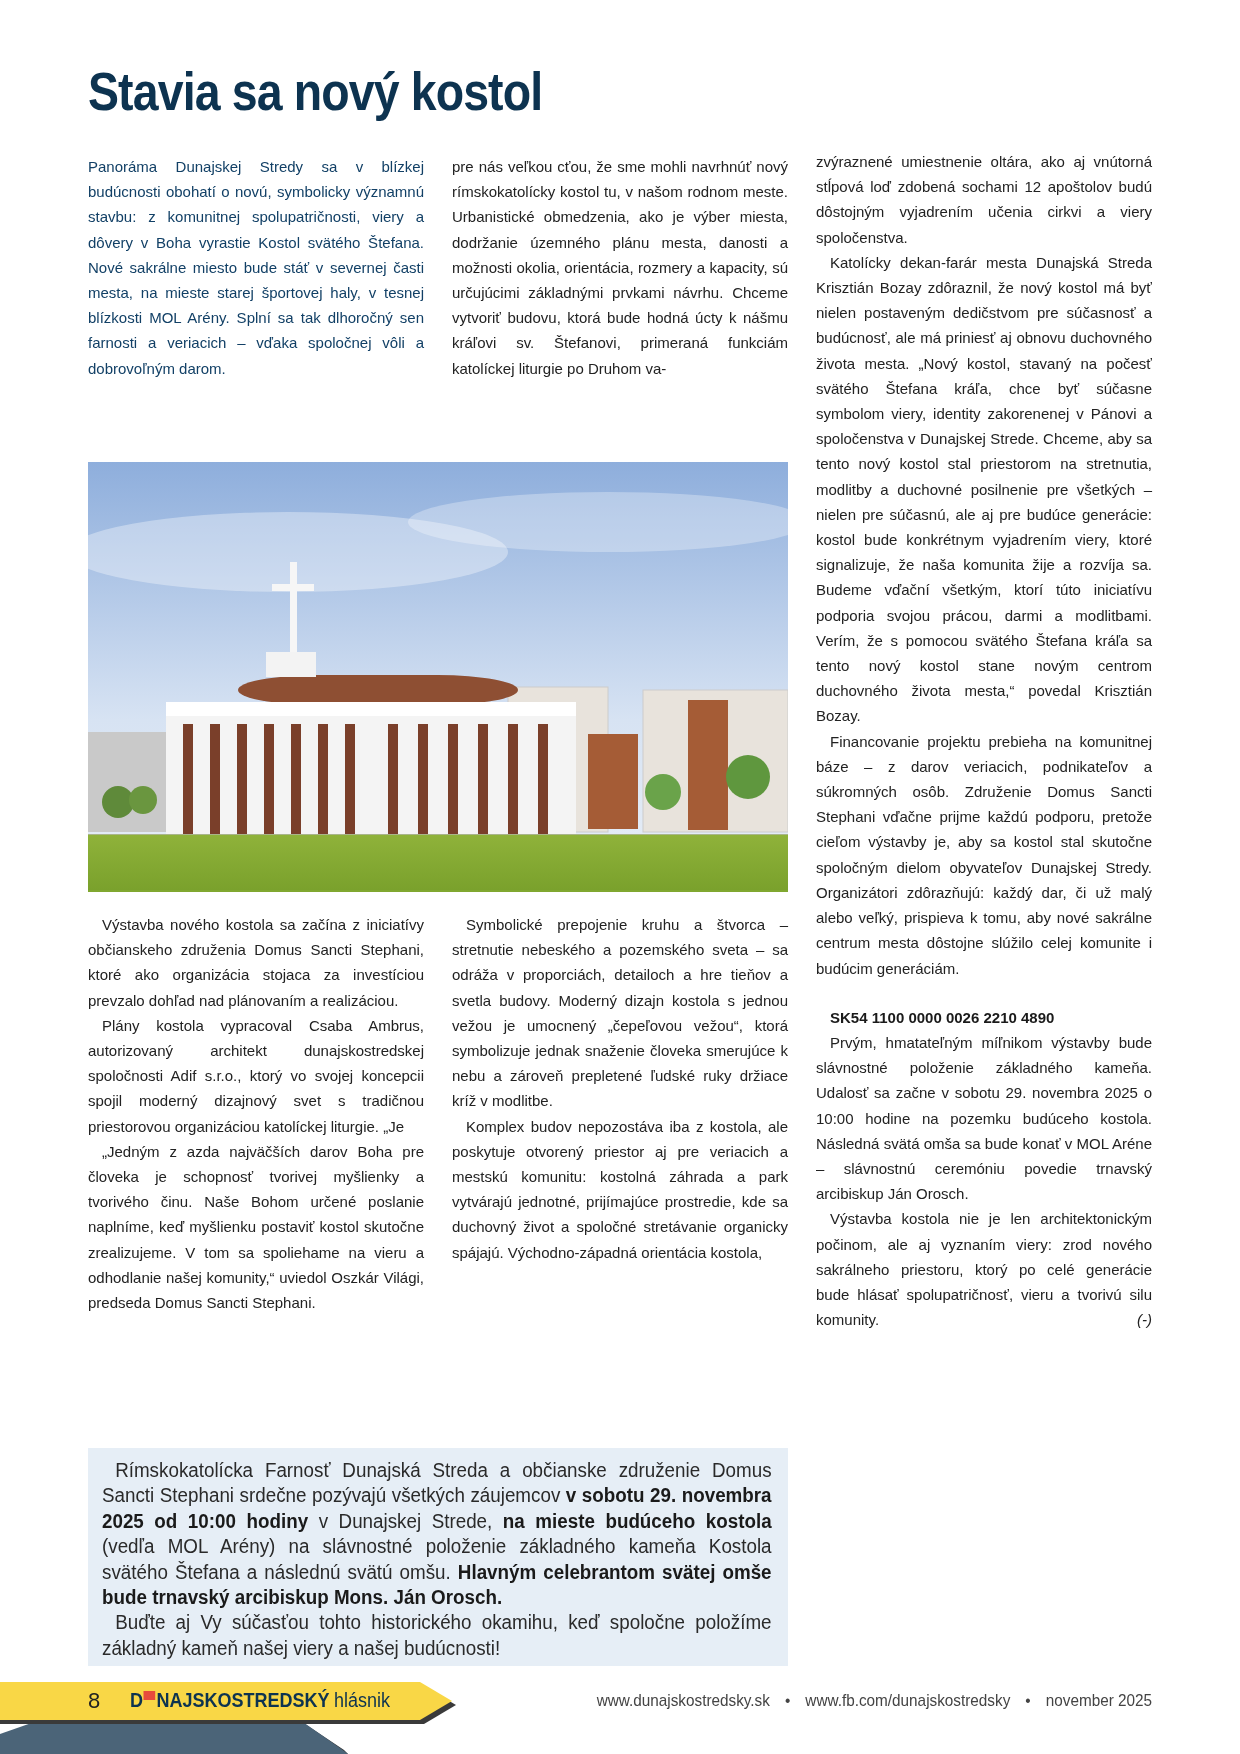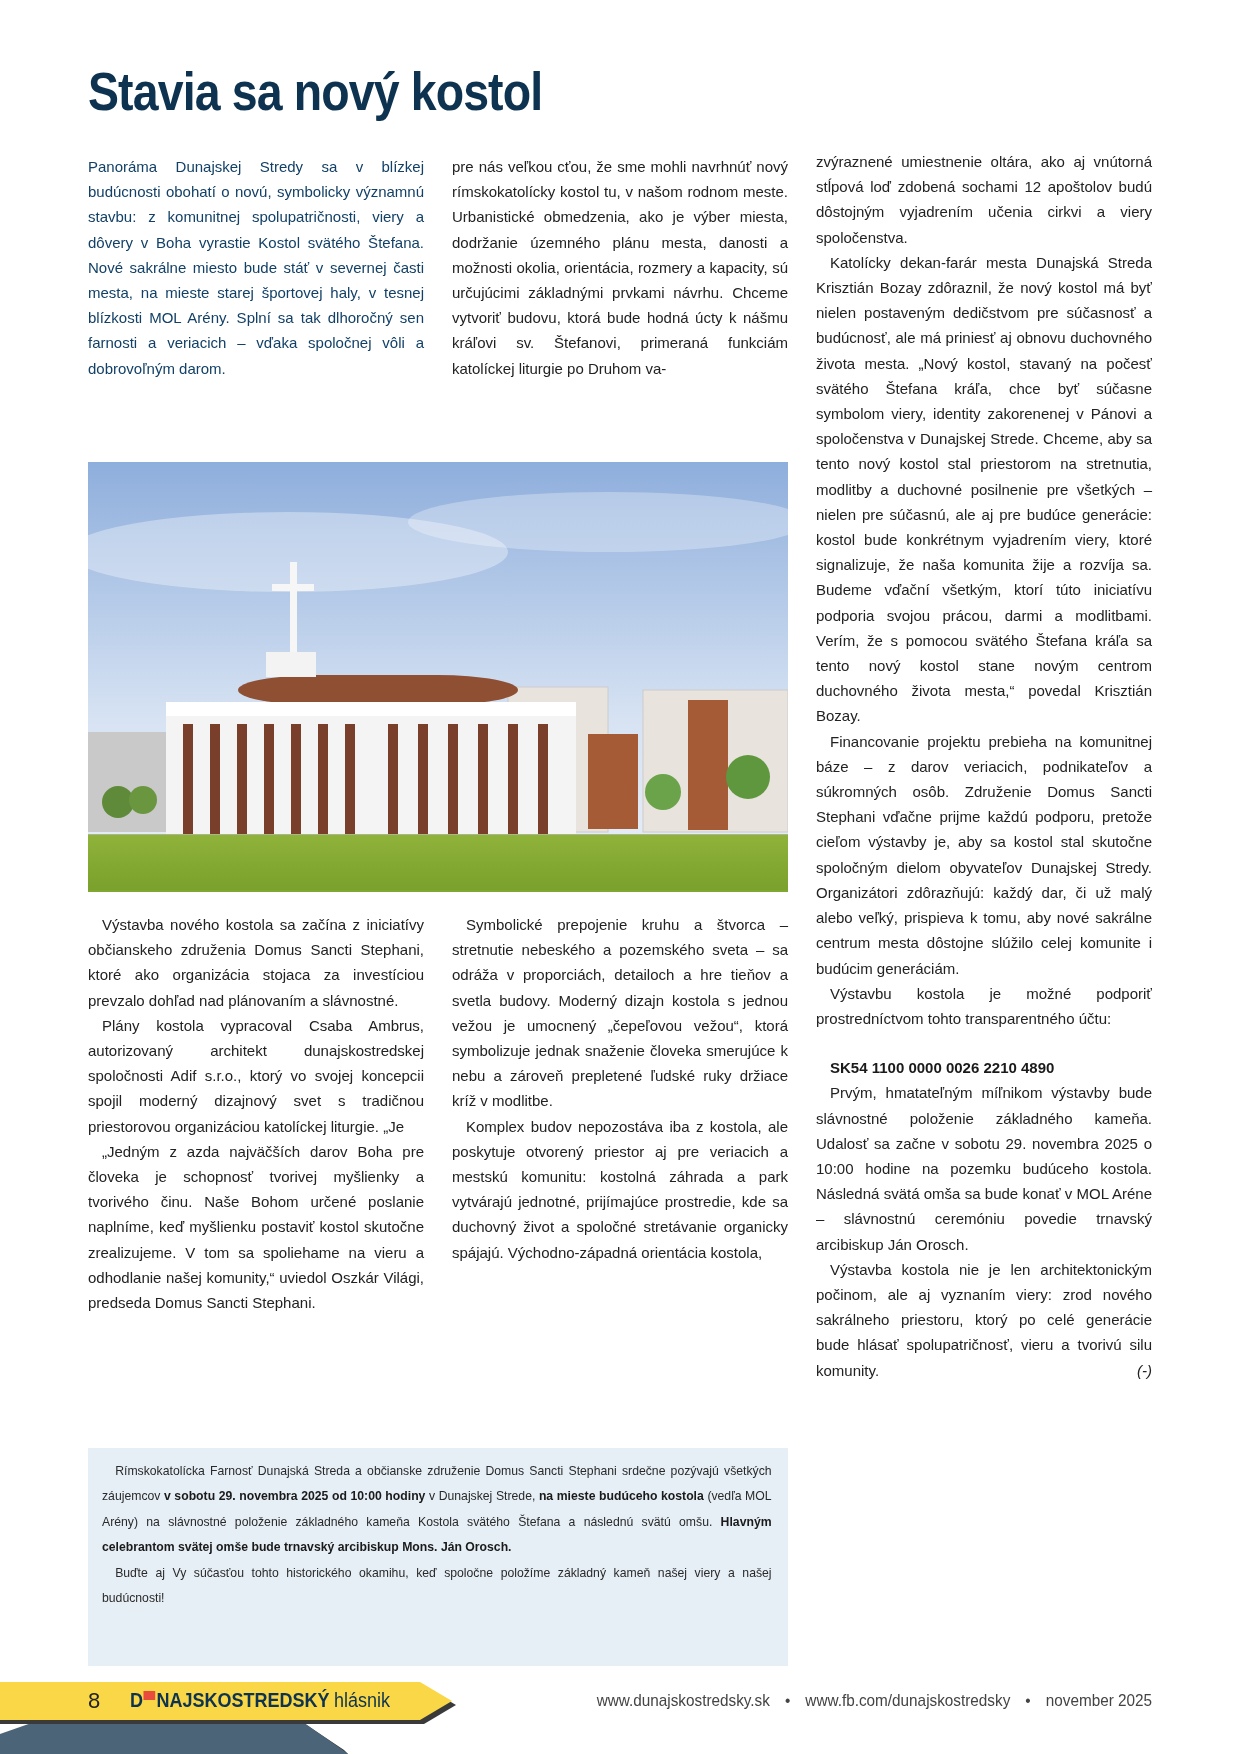--- a/index.html
+++ b/index.html
@@ -28,21 +28,21 @@
   .sig { display: block; text-align: right; font-style: italic; margin-top: -25px; }
 
   .photo {
     position: absolute; left: 88px; top: 462px; width: 700px; height: 430px; overflow: hidden;
     background: linear-gradient(#9ab6e0 0%, #c5d6ef 35%, #e6eef8 55%, #dfe9f3 58%);
   }
   .photo svg { width: 100%; height: 100%; display: block; }
 
   .callout {
     position: absolute; left: 88px; top: 1448px; width: 700px; height: 218px;
-    background: #e6eef6; padding: 10px 14px; font-size: 13px; line-height: 25.4px;
+    background: #e6eef6; padding: 10px 14px; font-size: 20px; line-height: 25.4px;
     color: #2a2a2a; text-align: justify;
   }
   .callout p { text-indent: 14px; transform: scaleX(0.94); transform-origin: left; width: 106%; }
   .callout b { color: #1a1a1a; }
 
   .footer-yellow {
     position: absolute; left: 0; top: 1682px; width: 452px; height: 38px;
     background: #f9d746;
     clip-path: polygon(0 0, 420px 0, 452px 19px, 420px 38px, 0 38px);
   }
@@ -138,35 +138,34 @@
     <circle cx="660" cy="315" r="22" fill="#5f973e"></circle>
     <rect x="0" y="372" width="700" height="58" fill="url(#grass)"></rect>
     <rect x="0" y="372" width="700" height="4" fill="#a9b58a"></rect>
     <rect x="0" y="240" width="700" height="190" fill="none"></rect>
     <rect x="0" y="380" width="700" height="50" fill="#86ad33" opacity="0.5"></rect>
     <rect x="0" y="375" width="700" height="55" fill="url(#grass)" transform="translate(0,-2)"></rect>
   </svg>
 </div>
 
 <div class="col" id="col1-bot">
-  <p>Výstavba nového kostola sa začína z iniciatívy občianskeho združenia Domus Sancti Stephani, ktoré ako organizácia stojaca za investíciou prevzalo dohľad nad plánovaním a slávnostné.</p>
+  <p>Výstavba nového kostola sa začína z iniciatívy občianskeho združenia Domus Sancti Stephani, ktoré ako organizácia stojaca za investíciou prevzalo dohľad nad plánovaním a realizáciou.</p>
   <p>Plány kostola vypracoval Csaba Ambrus, autorizovaný architekt dunajskostredskej spoločnosti Adif s.r.o., ktorý vo svojej koncepcii spojil moderný dizajnový svet s tradičnou priestorovou organizáciou katolíckej liturgie. „Je</p>
   <p>„Jedným z azda najväčších darov Boha pre človeka je schopnosť tvorivej myšlienky a tvorivého činu. Naše Bohom určené poslanie naplníme, keď myšlienku postaviť kostol skutočne zrealizujeme. V tom sa spoliehame na vieru a odhodlanie našej komunity,“ uviedol Oszkár Világi, predseda Domus Sancti Stephani.</p>
 </div>
 
 <div class="col" id="col2-bot">
   <p>Symbolické prepojenie kruhu a štvorca – stretnutie nebeského a pozemského sveta – sa odráža v proporciách, detailoch a hre tieňov a svetla budovy. Moderný dizajn kostola s jednou vežou je umocnený „čepeľovou vežou“, ktorá symbolizuje jednak snaženie človeka smerujúce k nebu a zároveň prepletené ľudské ruky držiace kríž v modlitbe.</p>
   <p>Komplex budov nepozostáva iba z kostola, ale poskytuje otvorený priestor aj pre veriacich a mestskú komunitu: kostolná záhrada a park vytvárajú jednotné, prijímajúce prostredie, kde sa duchovný život a spoločné stretávanie organicky spájajú. Východno-západná orientácia kostola,</p>
 </div>
 
 <div class="col" id="col3">
   <p class="noindent">zvýraznené umiestnenie oltára, ako aj vnútorná stĺpová loď zdobená sochami 12 apoštolov budú dôstojným vyjadrením učenia cirkvi a viery spoločenstva.</p>
   <p>Katolícky dekan-farár mesta Dunajská Streda Krisztián Bozay zdôraznil, že nový kostol má byť nielen postaveným dedičstvom pre súčasnosť a budúcnosť, ale má priniesť aj obnovu duchovného života mesta. „Nový kostol, stavaný na počesť svätého Štefana kráľa, chce byť súčasne symbolom viery, identity zakorenenej v Pánovi a spoločenstva v Dunajskej Strede. Chceme, aby sa tento nový kostol stal priestorom na stretnutia, modlitby a duchovné posilnenie pre všetkých – nielen pre súčasnú, ale aj pre budúce generácie: kostol bude  konkrétnym vyjadrením viery, ktoré signalizuje, že naša komunita žije a rozvíja sa. Budeme vďační všetkým, ktorí túto iniciatívu podporia svojou prácou, darmi a modlitbami. Verím, že s pomocou svätého Štefana kráľa sa tento nový kostol stane novým centrom duchovného života mesta,“ povedal Krisztián Bozay.</p>
   <p>Financovanie projektu prebieha na komunitnej báze – z darov veriacich, podnikateľov a súkromných osôb. Združenie Domus Sancti Stephani vďačne prijme každú podporu, pretože cieľom výstavby je, aby sa kostol stal skutočne spoločným dielom obyvateľov Dunajskej Stredy. Organizátori zdôrazňujú: každý dar, či už malý alebo veľký, prispieva k tomu, aby nové sakrálne centrum mesta dôstojne slúžilo celej komunite i budúcim generáciám.</p>
-  <p>Výstavbu kostola je možné podporiť prostredníctvom tohto transparentného účtu:</p>
   <p class="iban">SK54 1100 0000 0026 2210 4890</p>
   <p>Prvým, hmatateľným míľnikom výstavby bude slávnostné položenie základného kameňa. Udalosť sa začne v sobotu 29. novembra 2025 o 10:00 hodine na pozemku budúceho kostola. Následná svätá omša sa bude konať v MOL Aréne – slávnostnú ceremóniu povedie trnavský arcibiskup Ján Orosch.</p>
   <p>Výstavba kostola nie je len architektonickým počinom, ale aj vyznaním viery: zrod nového sakrálneho priestoru, ktorý po celé generácie bude hlásať spolupatričnosť, vieru a tvorivú silu komunity.</p>
   <span class="sig">(-)</span>
 </div>
 
 <div class="callout">
   <p><span>Rímskokatolícka Farnosť Dunajská Streda a občianske združenie Domus Sancti Stephani srdečne pozývajú všetkých záujemcov </span><b>v sobotu 29. novembra 2025 od 10:00 hodiny</b><span> v Dunajskej Strede, </span><b>na mieste budúceho kostola</b><span> (vedľa MOL Arény) na slávnostné položenie základného kameňa Kostola svätého Štefana a následnú svätú omšu. </span><b>Hlavným celebrantom svätej omše bude trnavský arcibiskup Mons. Ján Orosch.</b></p>
   <p>Buďte aj Vy súčasťou tohto historického okamihu, keď spoločne položíme základný kameň našej viery a našej budúcnosti!</p>
 </div>

